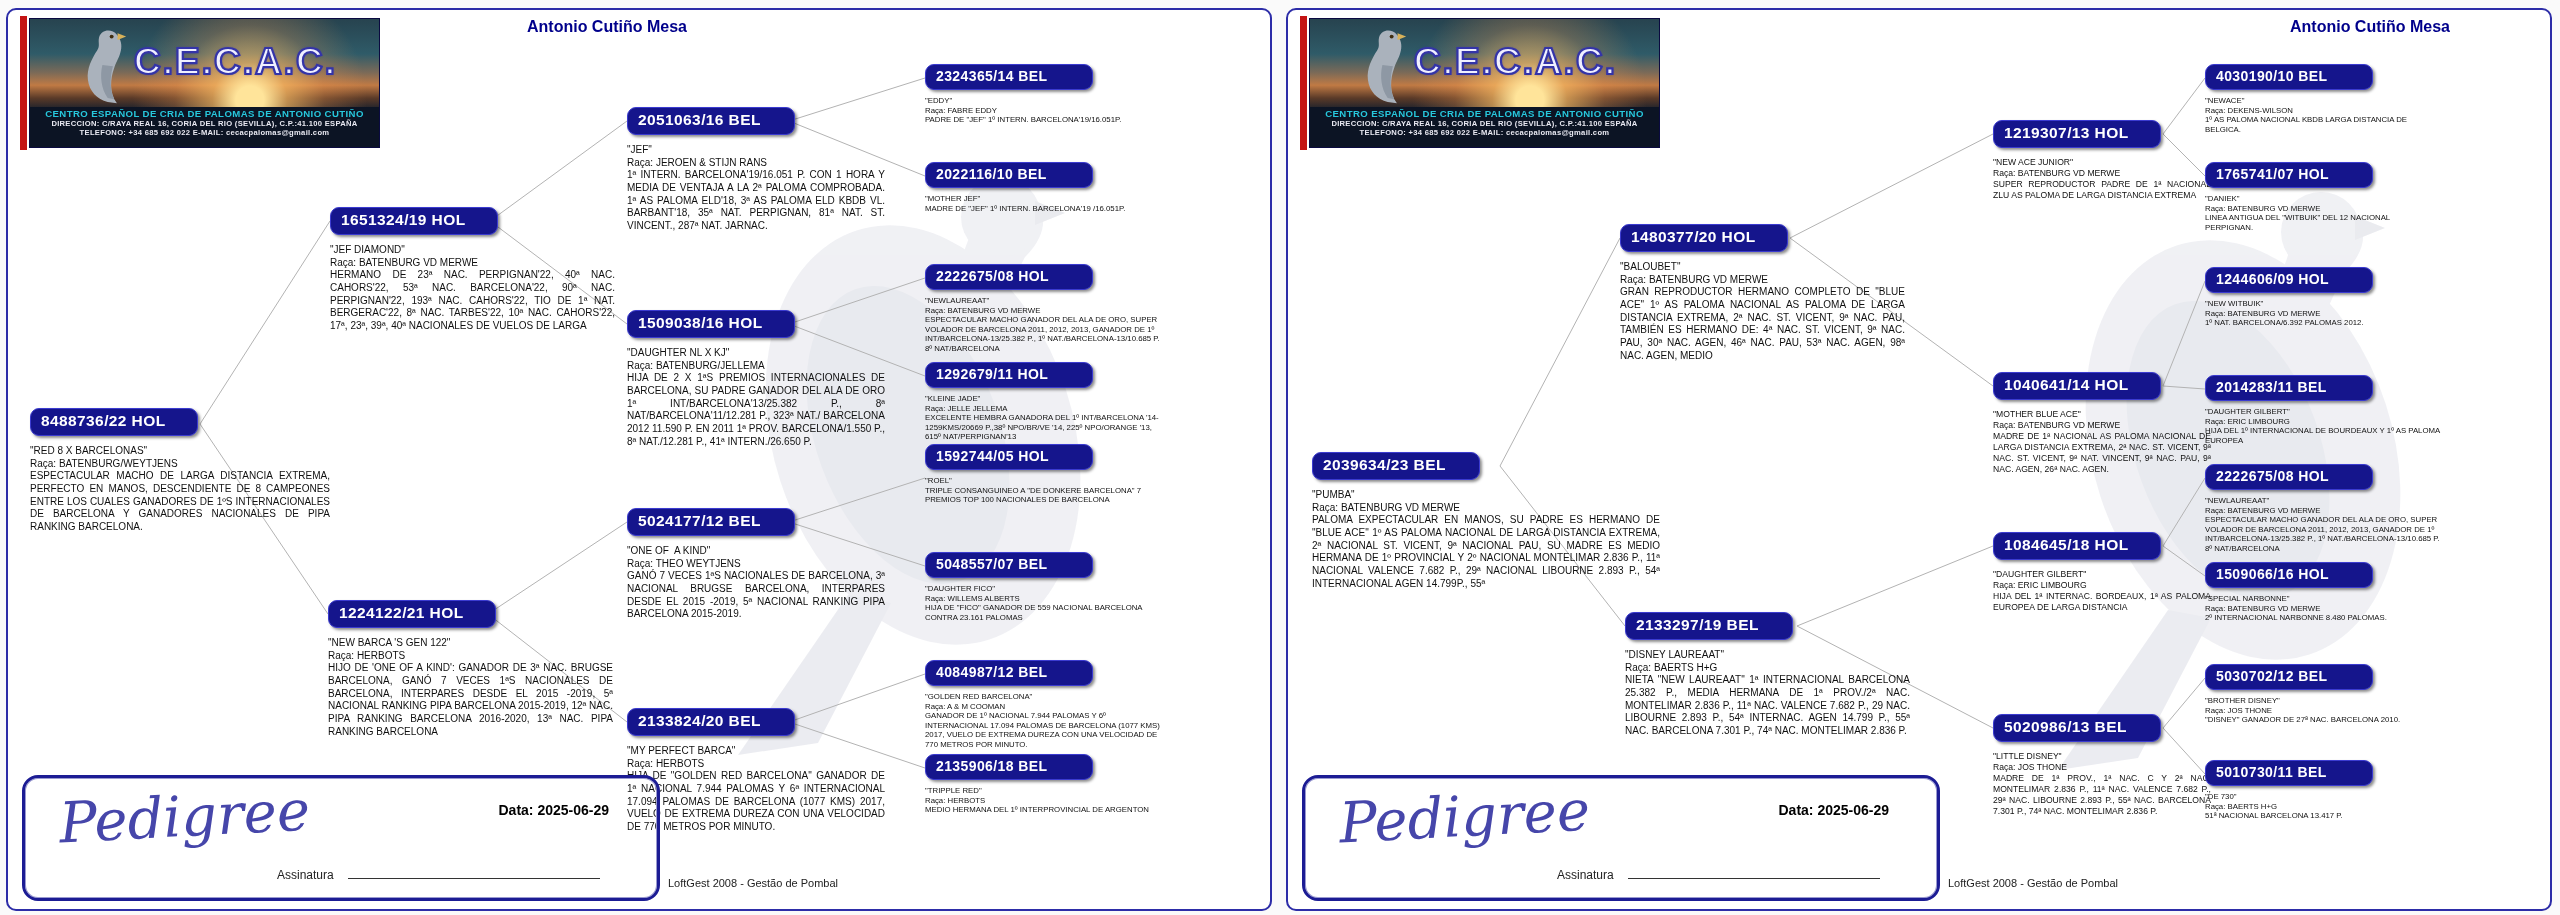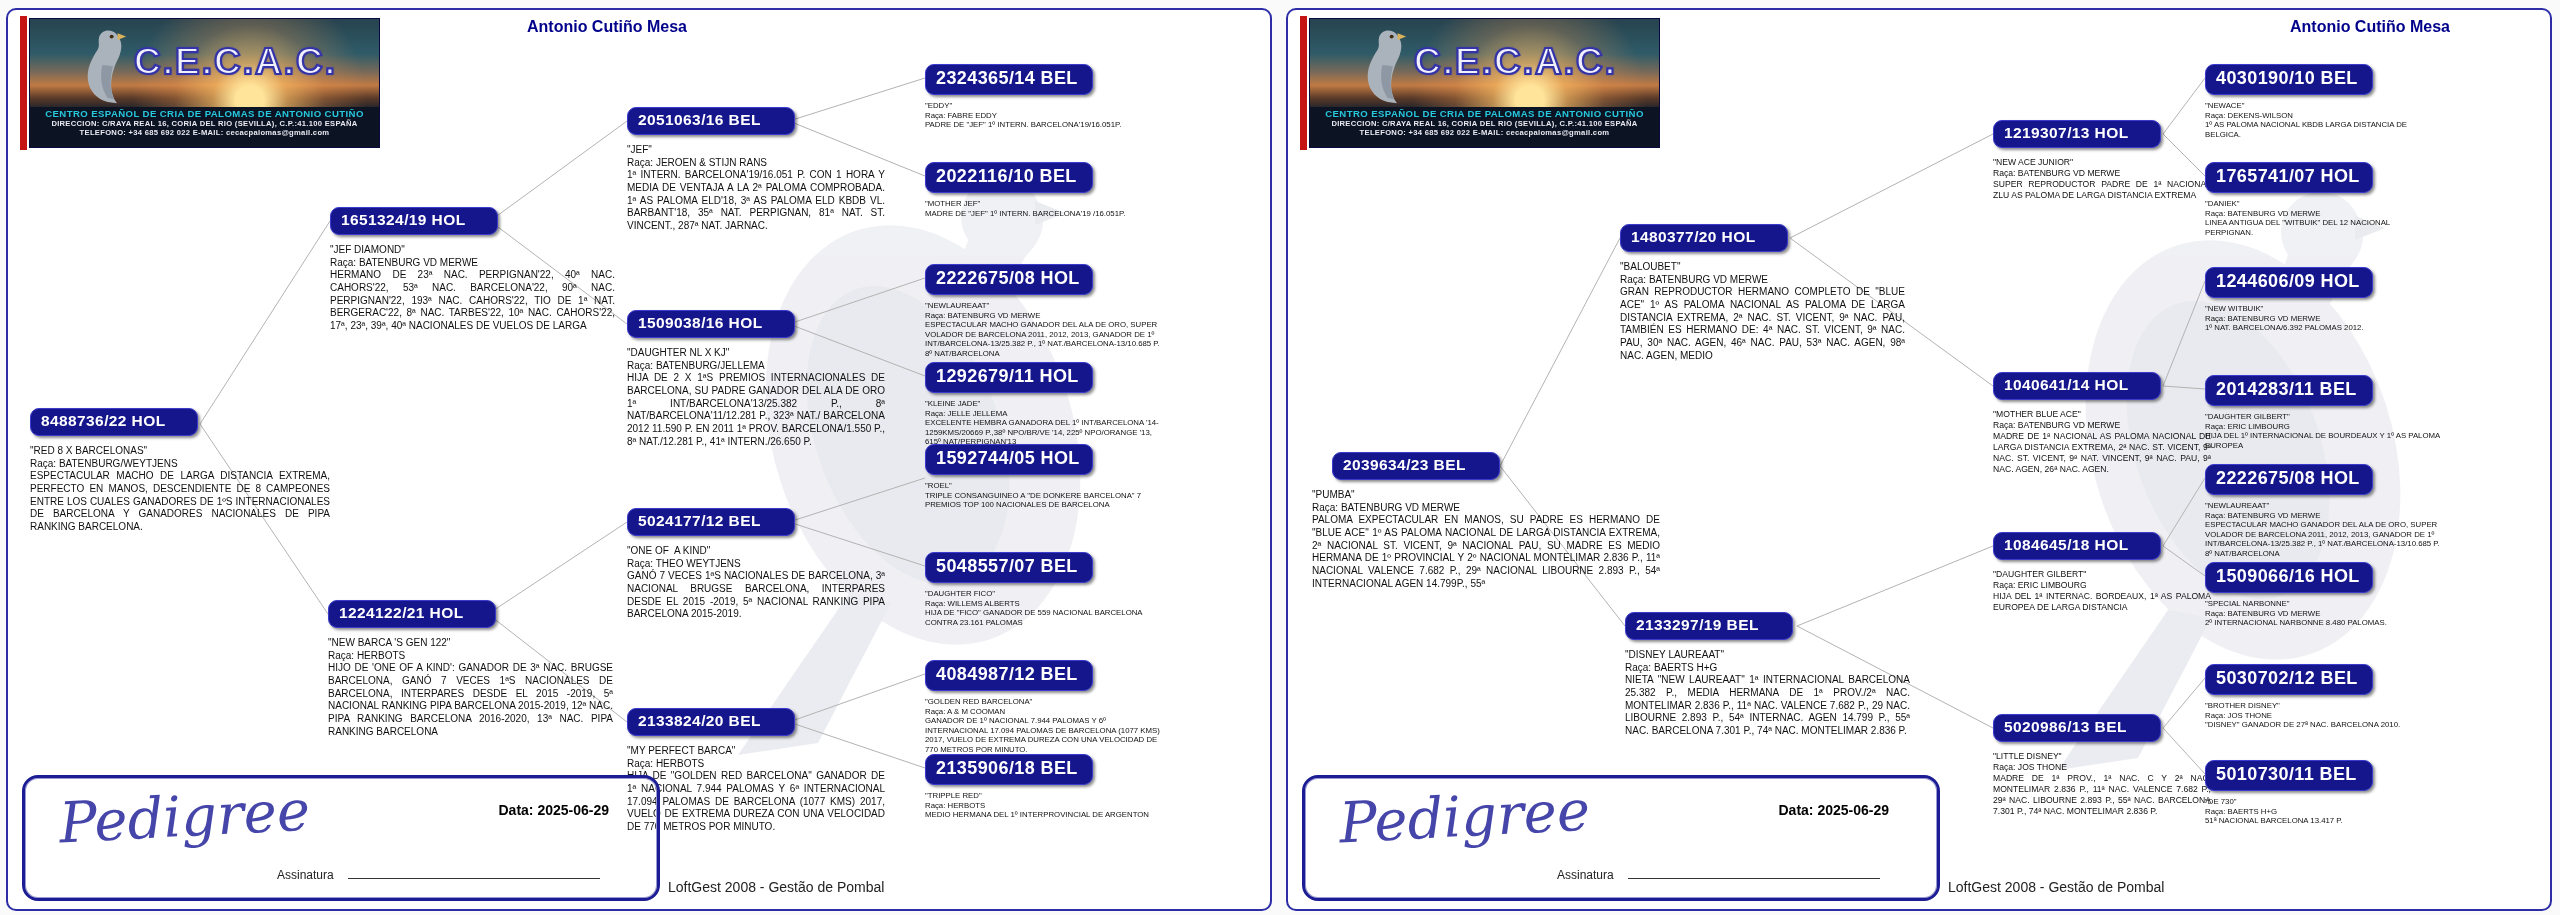--- a/index.html
+++ b/index.html
@@ -36,21 +36,21 @@
   .wires line{stroke:#b3b3b3;stroke-width:1;}
 
   
   .node{position:absolute;}
   .ringbox{display:inline-block;min-width:146px;padding:3px 10px 5px 10px;background:#15158c;border:1px solid #3b3bd0;
       border-radius:9px;box-shadow:2px 2px 3px rgba(0,0,0,.45);color:#fff;font-weight:bold;font-size:15.5px;letter-spacing:.4px;white-space:nowrap;}
   .ntext{margin-top:9px;color:#101010;font-size:10px;line-height:1.27;}
   .nname{white-space:pre-wrap;}
   .nrace{white-space:pre-wrap;}
   .ninfo{text-align:justify;}
-  .sm .ringbox{font-size:18px;}
+  .sm .ringbox{font-size:14px;}
   .sm .ntext{margin-top:6px;font-size:7.8px;line-height:1.22;}
   .sm .ninfo{text-align:left;}
   .w300{width:300px}.w348{width:348px}.w285{width:285px}.w258{width:258px}.w218{width:218px}.w235{width:235px}
   .t85{font-size:8.6px;}
 
   
   .d1 .p-root{left:22px;top:398px}
   .d1 .p-g2a{left:322px;top:197px}
   .d1 .p-g2b{left:320px;top:590px}
   .d1 .p-g3a{left:619px;top:97px}
@@ -61,21 +61,21 @@
   .d1 .p-g4b{left:917px;top:152px}
   .d1 .p-g4c{left:917px;top:254px}
   .d1 .p-g4d{left:917px;top:352px}
   .d1 .p-g4e{left:917px;top:434px}
   .d1 .p-g4f{left:917px;top:542px}
   .d1 .p-g4g{left:917px;top:650px}
   .d1 .p-g4h{left:917px;top:744px}
 
   
   .d2 .p-root{left:24px;top:442px}
-  .d2 .p-root .ringbox{margin-left:20px}
+  .d2 .p-root .ringbox{}
   .d2 .p-g2a{left:332px;top:214px}
   .d2 .p-g2b{left:337px;top:602px}
   .d2 .p-g3a{left:705px;top:110px}
   .d2 .p-g3b{left:705px;top:362px}
   .d2 .p-g3c{left:705px;top:522px}
   .d2 .p-g3d{left:705px;top:704px}
   .d2 .p-g4a{left:917px;top:54px}
   .d2 .p-g4b{left:917px;top:152px}
   .d2 .p-g4c{left:917px;top:257px}
   .d2 .p-g4d{left:917px;top:365px}
@@ -83,21 +83,21 @@
   .d2 .p-g4f{left:917px;top:552px}
   .d2 .p-g4g{left:917px;top:654px}
   .d2 .p-g4h{left:917px;top:750px}
 
   
   .footer{position:absolute;left:14px;top:765px;width:632px;height:120px;border:3px solid #1c1c94;border-radius:16px;box-shadow:inset 0 0 0 1px #9a9ad0;}
   .ped-logo{position:absolute;left:34px;top:6px;font-family:"DejaVu Serif",serif;font-style:italic;font-size:56px;color:#4646aa;transform:rotate(-3deg);}
   .date-label{position:absolute;right:48px;top:24px;font-size:14px;font-weight:bold;color:#000;}
   .sig{position:absolute;left:252px;bottom:16px;font-size:12px;color:#222;}
   .sigline{display:inline-block;width:252px;border-bottom:1.5px solid #333;margin-left:14px;vertical-align:baseline;}
-  .credit{position:absolute;left:660px;bottom:14px;font-size:14px;color:#222;}
+  .credit{position:absolute;left:660px;bottom:20px;font-size:11px;color:#222;}
 </style>
 </head>
 <body>
 
 <div class="page">
 
   <div class="doc d1" id="doc1">
 
     <svg class="watermark" viewBox="0 0 520 650">
       <ellipse cx="300" cy="310" rx="150" ry="215" transform="rotate(-18 300 310)" fill="#e4e5ec"></ellipse>

